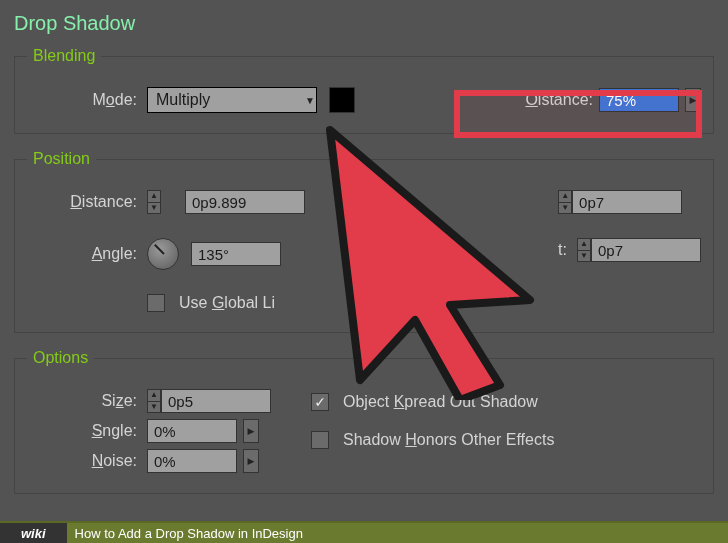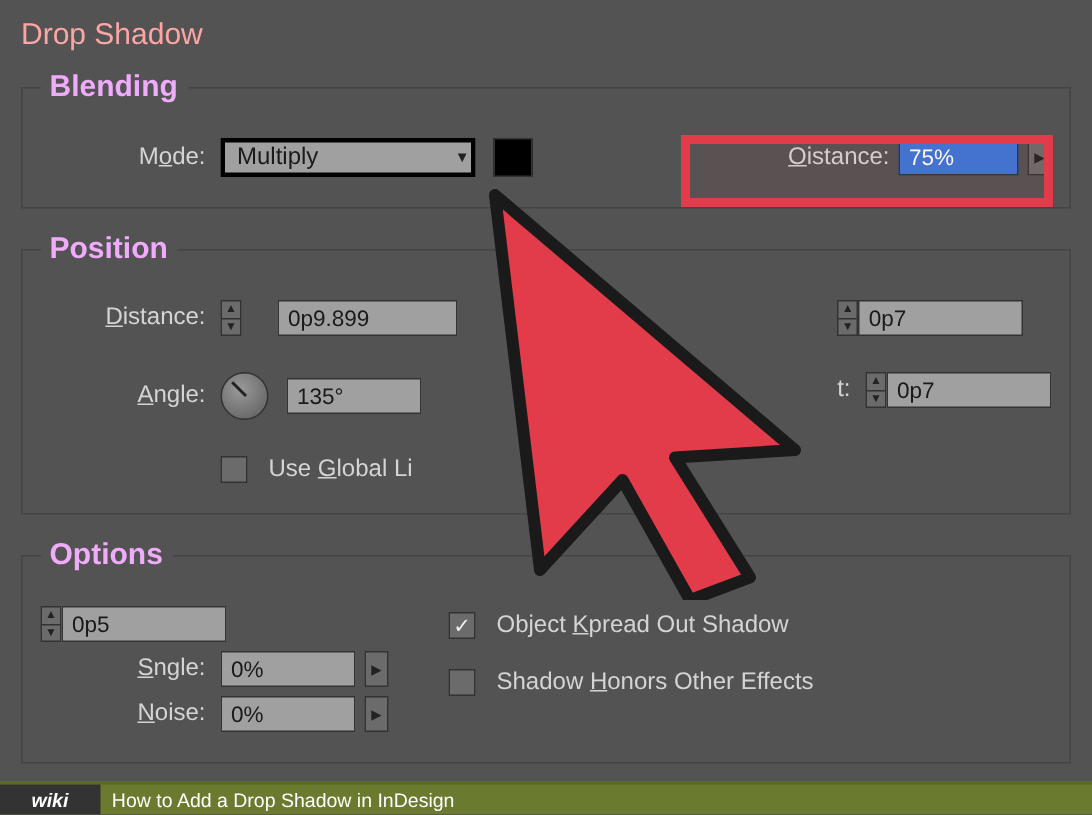--- a/index.html
+++ b/index.html
@@ -6,33 +6,32 @@
 body {
   width: 728px; height: 543px;
   background: #535353;
   font-family: Tahoma, Arial, sans-serif;
   font-size: 16px;
   color: #d4d4d4;
   position: relative;
   overflow: hidden;
 }
 .panel { padding: 12px 14px; }
-.title { font-size: 20px; color: #fca5a5; margin-bottom: 12px; }
+.title { font-size: 20px; color: #86efac; margin-bottom: 12px; }
 fieldset {
   border: 1px solid #444;
   border-radius: 0;
   margin: 10px 0 16px 0;
   padding: 16px 12px 14px 12px;
   position: relative;
 }
 legend {
   padding: 0 6px;
-  color: #f0abfc;
-  font-size: 20px;
-  font-weight: bold;
+  color: #84cc16;
+  font-size: 16px;
 }
 .row {
   display: flex;
   align-items: center;
   gap: 6px;
   margin: 6px 0;
 }
 .lbl {
   width: 110px;
   text-align: right;
@@ -57,21 +56,21 @@
   background: #6b6b6b;
 }
 .spin span {
   flex: 1; display: flex; align-items: center; justify-content: center;
   font-size: 8px; color: #222; line-height: 1;
   border-bottom: 1px solid #333;
 }
 .spin span:last-child { border-bottom: none; }
 .dd {
   background: #a0a0a0;
-  border: 3px solid #000000;
+  border: 1px solid #000000;
   height: 26px;
   display: flex; align-items: center;
   padding: 0 1px 0 8px;
   color: #1a1a1a;
   gap: 8px;
   width: 170px;
   justify-content: space-between;
 }
 .dd .arrow { font-size: 10px; color: #222; }
 .swatch {
@@ -212,20 +211,21 @@
         </div>
       </div>
     </div>
   </fieldset>
 
   <fieldset>
     <legend>Options</legend>
     <div style="display:flex; gap:40px">
       <div>
         <div class="row">
+          <div class="lbl"><span>Si</span><span class="ul">z</span><span>e:</span></div>
           <div class="spinbox">
             <div class="spin">
                 <span>▲</span>
                 <span>▼</span>
               </div>
             <input class="input" style="width: 110px;" value="0p5">
           </div>
         </div>
         <div class="row">
           <div class="lbl"><span class="ul">S</span><span>ngle:</span></div>

